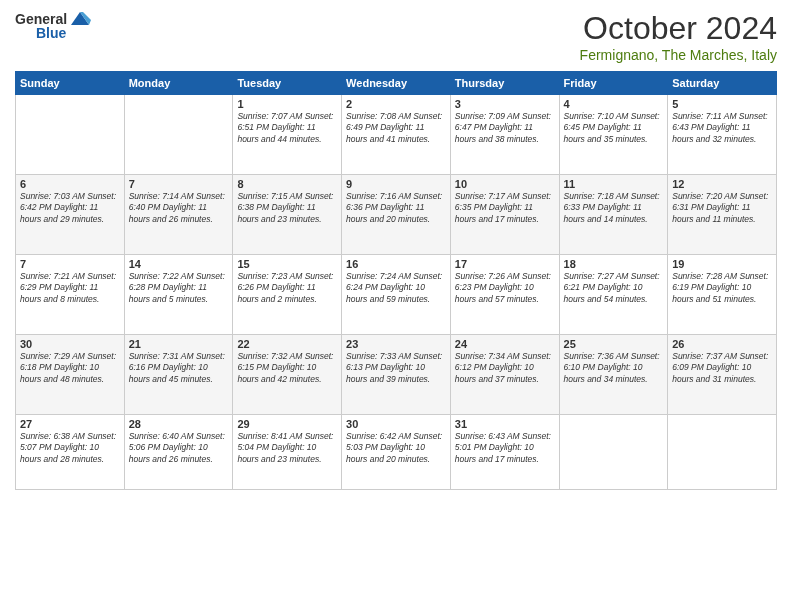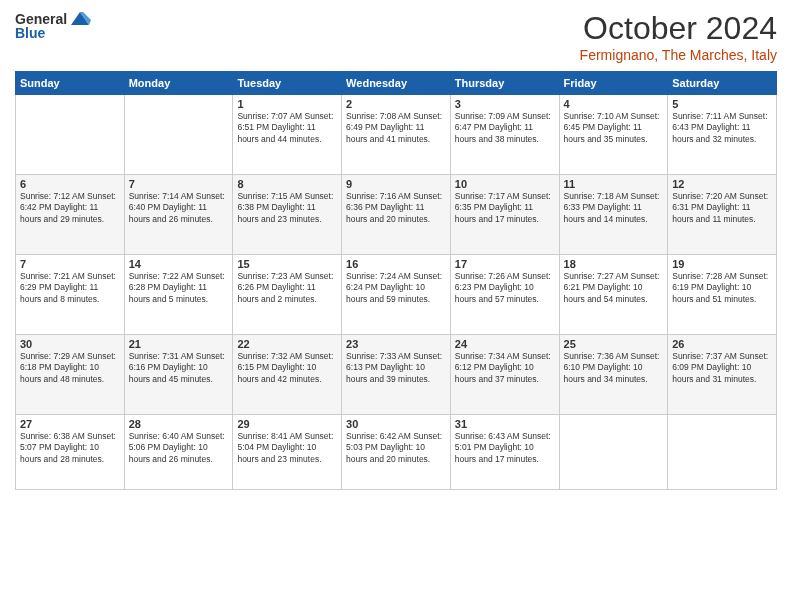--- a/index.html
+++ b/index.html
@@ -4,25 +4,25 @@
   <style>
     * { box-sizing: border-box; margin: 0; padding: 0; }
     body { font-family: Arial, sans-serif; background: #fff; width: 792px; height: 612px; overflow: hidden; }
     
     .page { width: 792px; height: 540px; background: #fff; padding: 10px 15px; }
     
     .header { display: flex; justify-content: space-between; align-items: flex-start; margin-bottom: 8px; }
     
     .logo { display: flex; align-items: center; }
     .logo-text-general { font-size: 14px; color: #333; font-weight: bold; }
-    .logo-text-blue { font-size: 14px; color: #1a5fa8; font-weight: bold; }
+    .logo-text-blue { font-size: 14px; color: #1a5fa8; font-weight: bold; margin-left: 21px; }
     
     .title-block { text-align: right; }
     .month-title { font-size: 32px; color: #333; font-weight: 300; margin-left: 29px; }
-    .subtitle { font-size: 14px; color: #c2410c; }
+    .subtitle { font-size: 14px; color: #4d7c0f; }
     
     .calendar { width: 100%; border-collapse: collapse; table-layout: fixed; }
     
     .calendar th {
       background: #1a5fa8;
       color: #fff;
       font-size: 11px;
       font-weight: bold;
       padding: 5px 4px;
       text-align: left;
@@ -42,21 +42,21 @@
     .calendar tr:nth-child(even) td { background: #f5f5f5; }
     
     .day-num {
       font-size: 11px;
       font-weight: bold;
       color: #333;
       display: block;
       margin-bottom: 1px;
     }
     
-    .day-info { font-size: 8.5px; line-height: 1.35; color: #333; }
+    .day-info { font-size: 8.5px; line-height: 1.35; color: #333; font-style: italic; }
     
     .empty-cell { background: #fff !important; }
     
     .last-row td { height: 75px; }
   </style>
 </head>
 <body>
 
 <div class="page">
   <div class="header">
@@ -121,21 +121,21 @@
           <td>
             <span class="day-num">5</span>
             <div class="day-info">Sunrise: 7:11 AM
 Sunset: 6:43 PM
 Daylight: 11 hours and 32 minutes.</div>
           </td>
         </tr>
         <tr>
           <td>
             <span class="day-num">6</span>
-            <div class="day-info">Sunrise: 7:12 AM
+            <div class="day-info">Sunrise: 7:03 AM
 Sunset: 6:42 PM
 Daylight: 11 hours and 29 minutes.</div>
           </td>
           <td>
             <span class="day-num">7</span>
             <div class="day-info">Sunrise: 7:14 AM
 Sunset: 6:40 PM
 Daylight: 11 hours and 26 minutes.</div>
           </td>
           <td>

